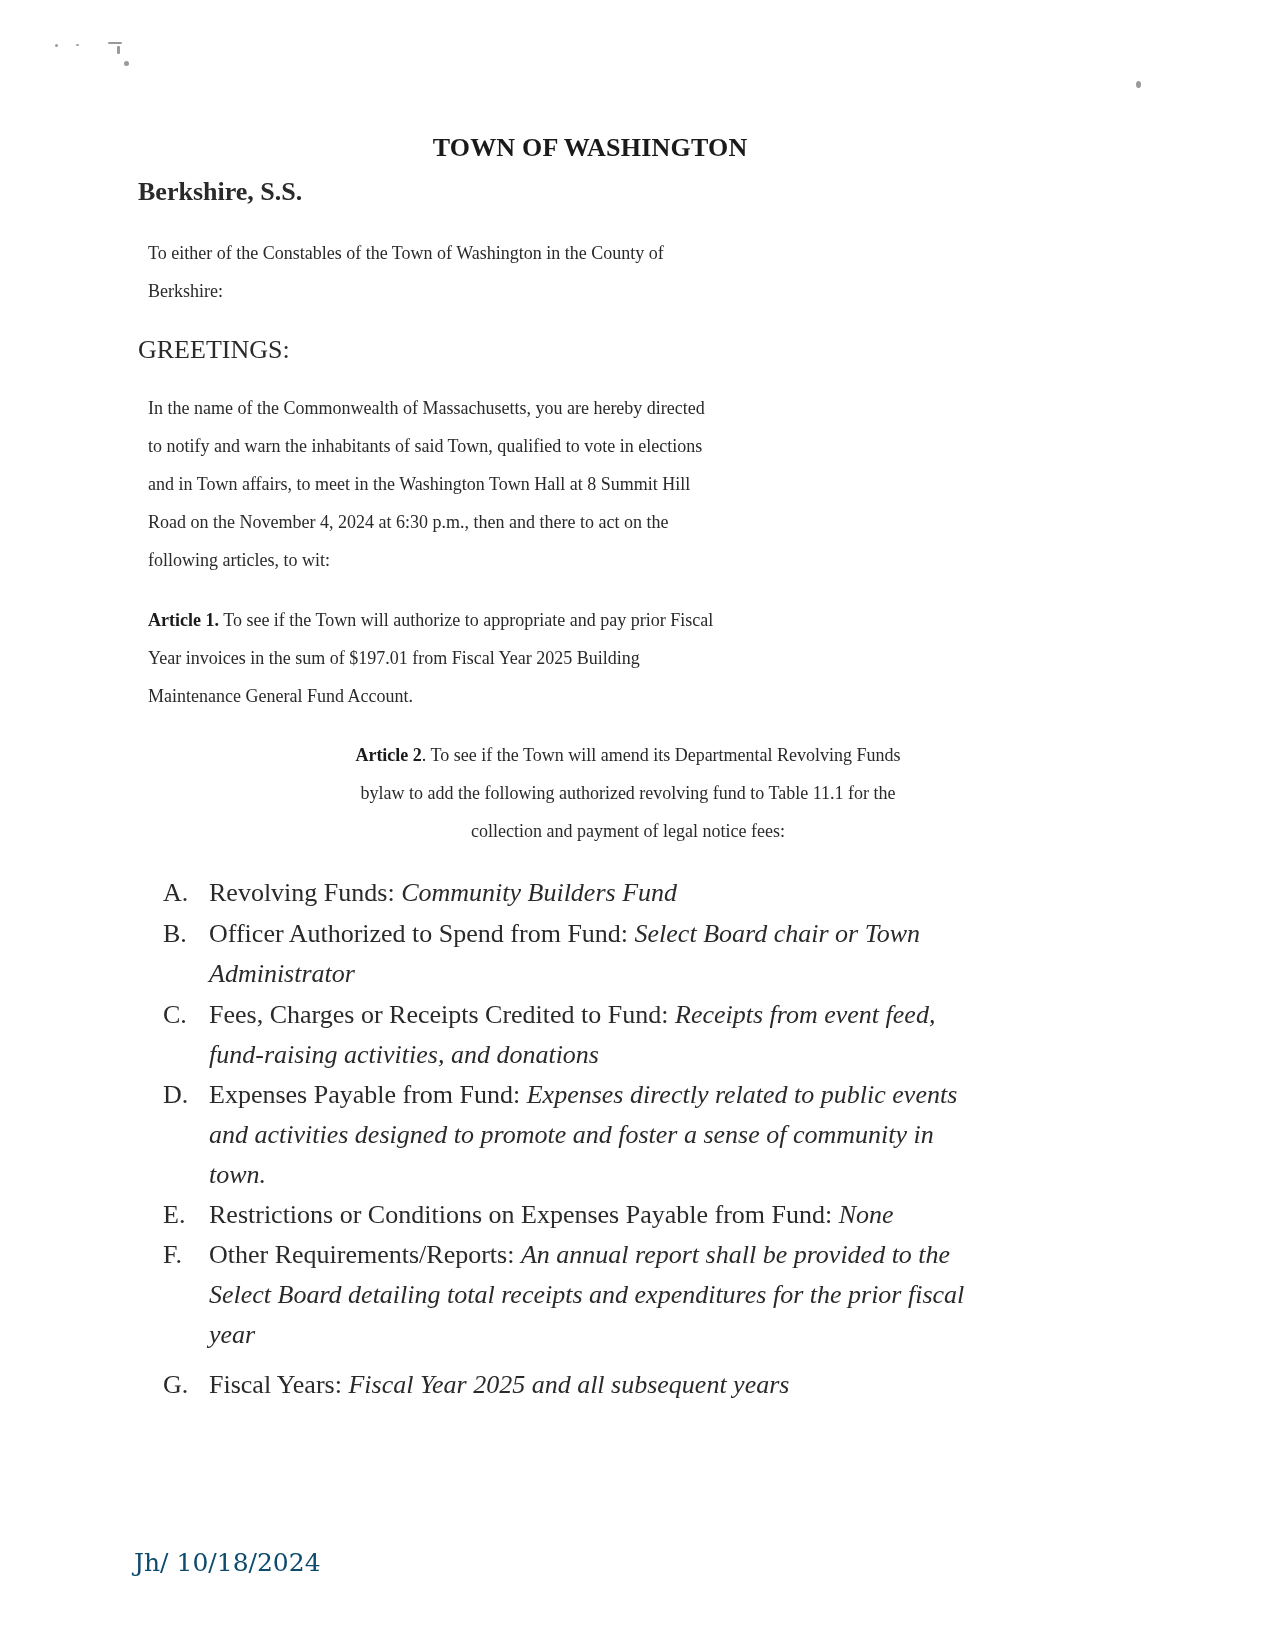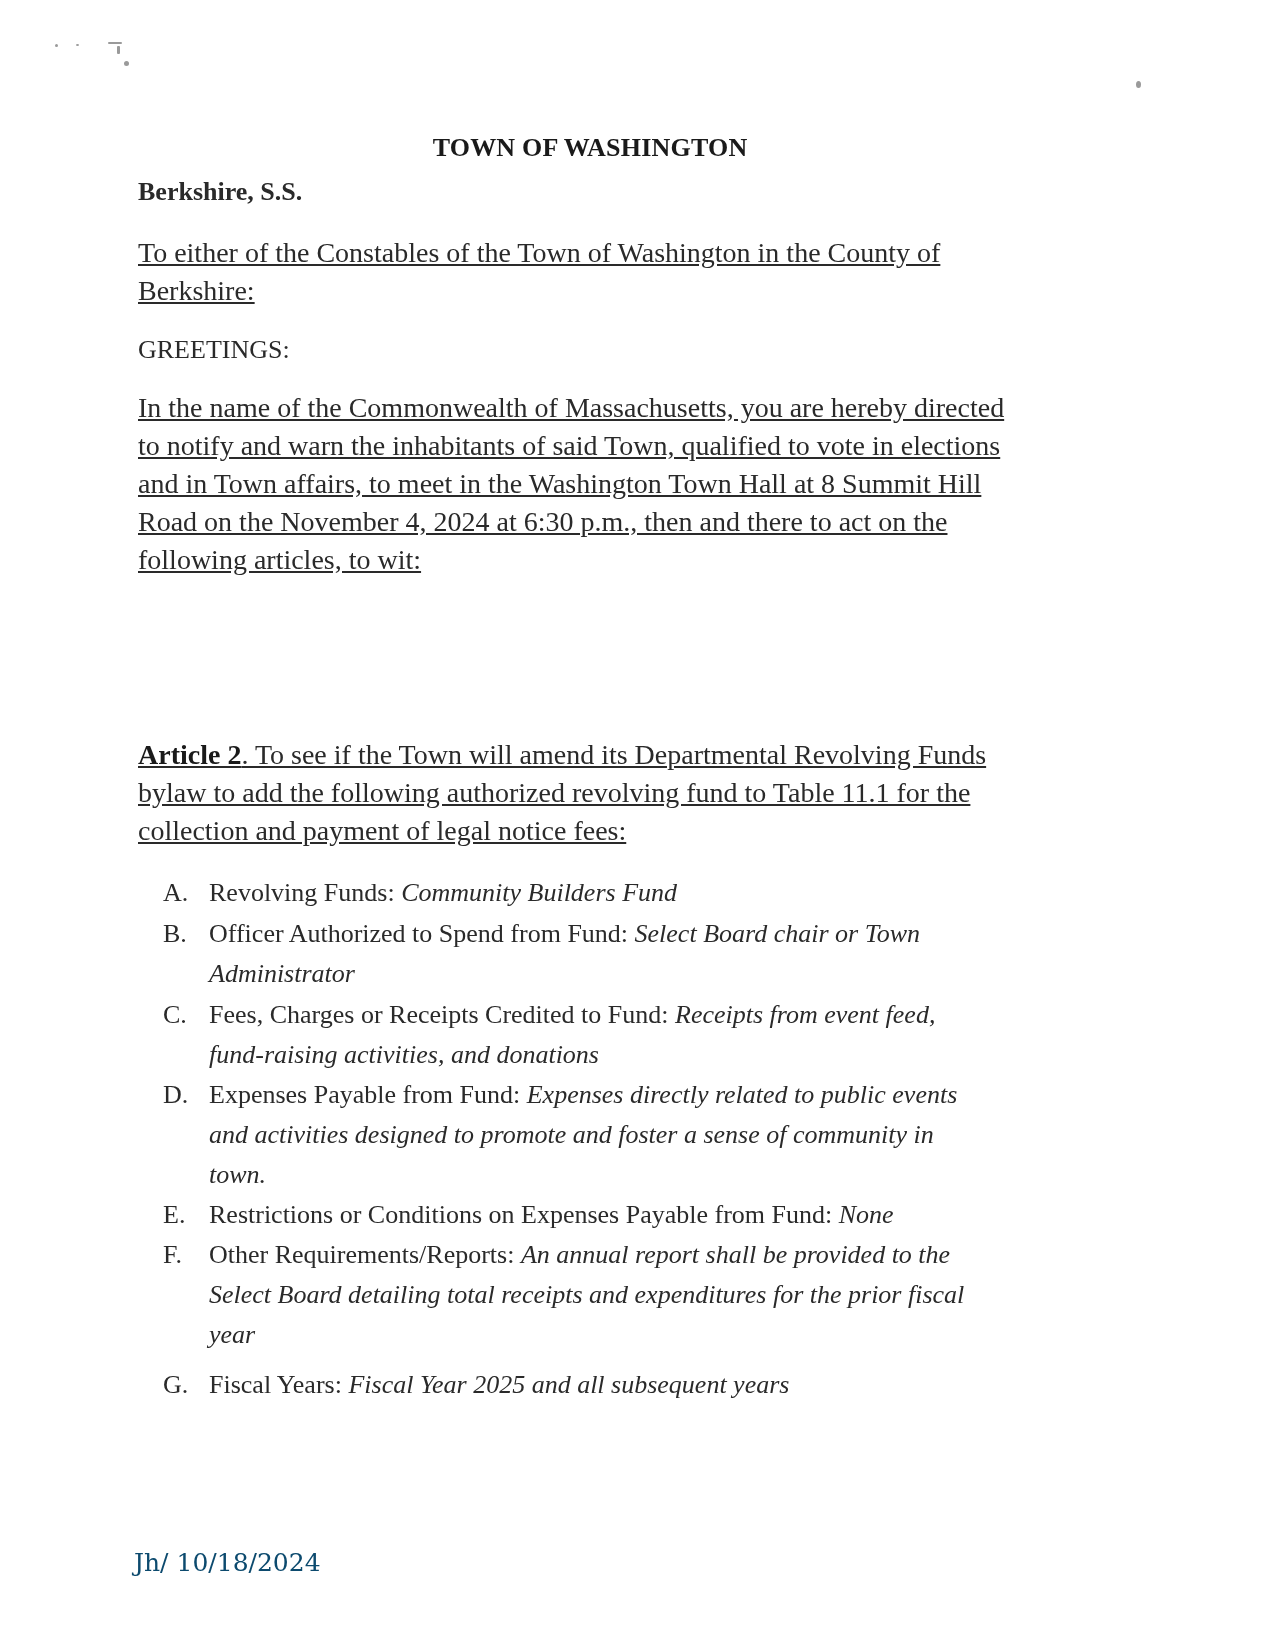--- a/index.html
+++ b/index.html
@@ -39,25 +39,24 @@
     }
     .line {
       position: absolute;
       left: 138px;
       font-size: 26px;
       line-height: 38px;
       white-space: nowrap;
     }
     .para {
       position: absolute;
-      left: 138px;
+      left: 148px;
       width: 960px;
-      font-size: 28px;
+      font-size: 18px;
       line-height: 38px;
-      text-decoration: underline;
     }
     .para .ln { display: block; white-space: nowrap; }
     .art-label { font-weight: bold; color: #1a1a1a; }
     .list-item {
       position: absolute;
       left: 163px;
       width: 940px;
       font-size: 26px;
       line-height: 40px;
     }
@@ -107,22 +106,27 @@
   <div class="line" style="top:331px;">GREETINGS:</div>
 
   <div class="para" style="top:389px;">
     <span class="ln">In the name of the Commonwealth of Massachusetts, you are hereby directed</span>
     <span class="ln">to notify and warn the inhabitants of said Town, qualified to vote in elections</span>
     <span class="ln">and in Town affairs, to meet in the Washington Town Hall at 8 Summit Hill</span>
     <span class="ln">Road on the November 4, 2024 at 6:30 p.m., then and there to act on the</span>
     <span class="ln">following articles, to wit:</span>
   </div>
 
+  <div class="para" style="top:601px;">
+    <span class="ln"><span class="art-label">Article 1.</span><span> To see if the Town will authorize to appropriate and pay prior Fiscal</span></span>
+    <span class="ln">Year invoices in the sum of $197.01 from Fiscal Year 2025 Building</span>
+    <span class="ln">Maintenance General Fund Account.</span>
+  </div>
 
-  <div class="para" style="top:736px;">
+  <div class="para" style="top:736px;text-align:center;">
     <span class="ln"><span class="art-label">Article 2</span><span>. To see if the Town will amend its Departmental Revolving Funds</span></span>
     <span class="ln">bylaw to add the following authorized revolving fund to Table 11.1 for the</span>
     <span class="ln">collection and payment of legal notice fees:</span>
   </div>
 
   <div class="list-item" style="top:873px;">
     <span class="lbl">A.</span>
     <div class="body">
       <span class="ln"><span>Revolving Funds: </span><span class="it">Community Builders Fund</span></span>
     </div>

